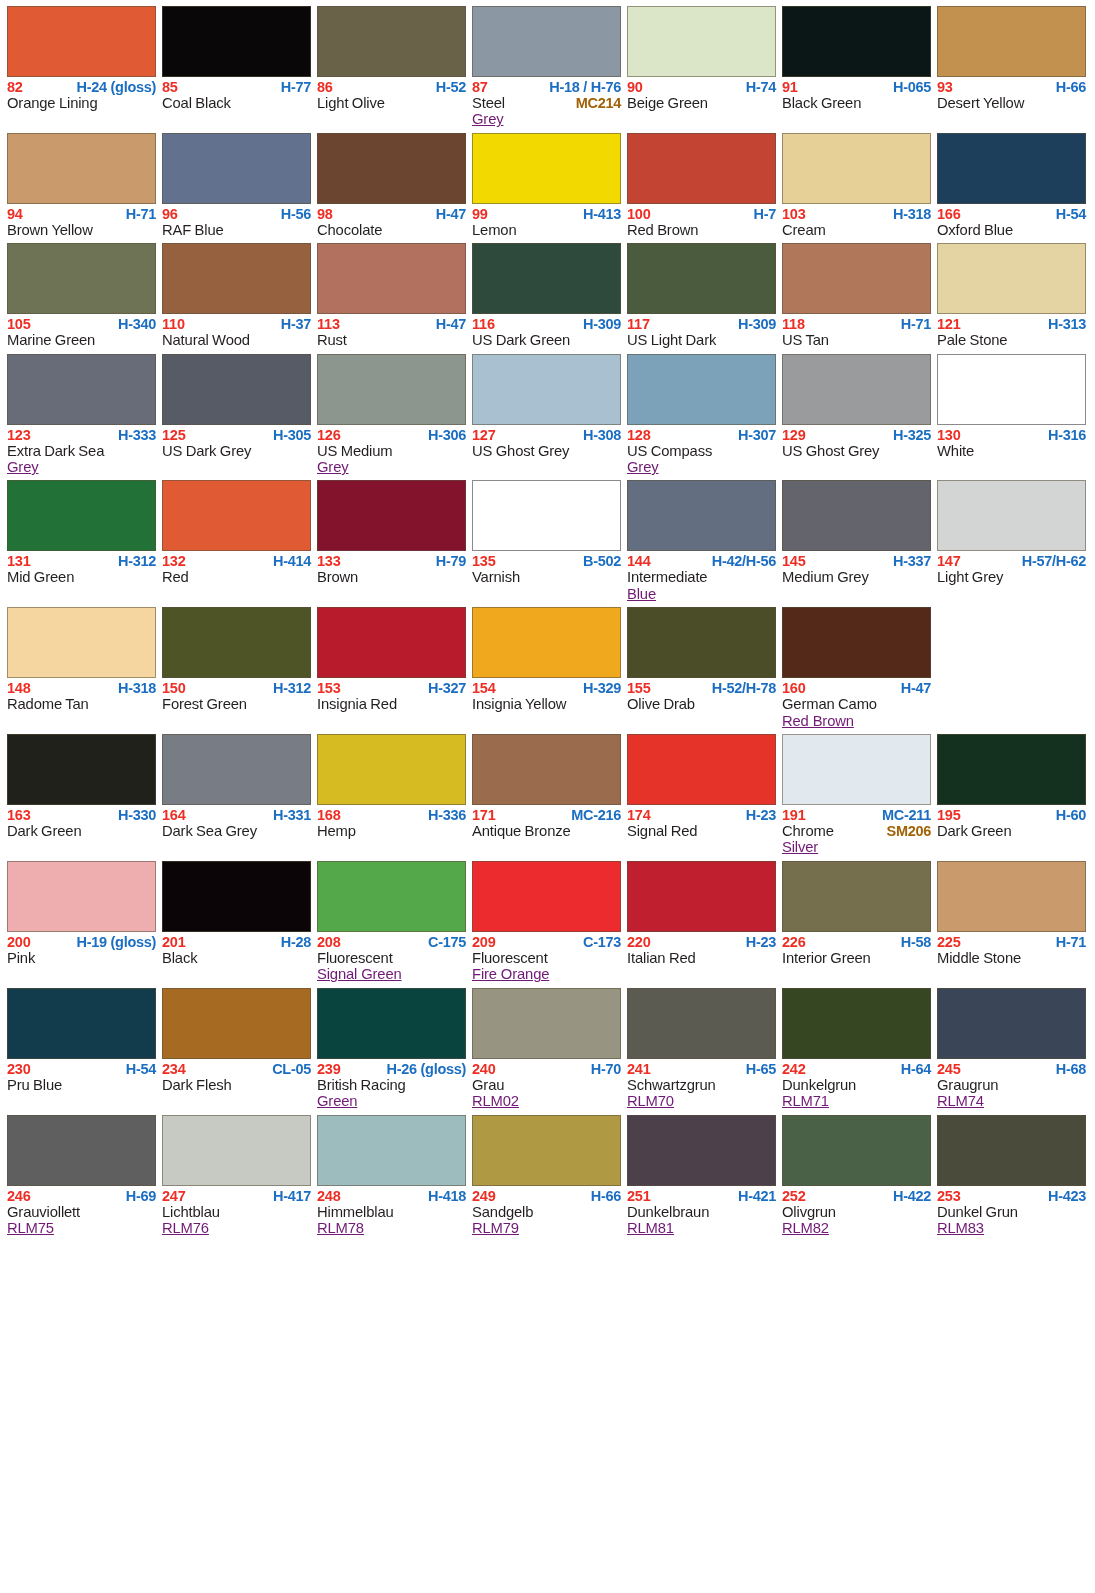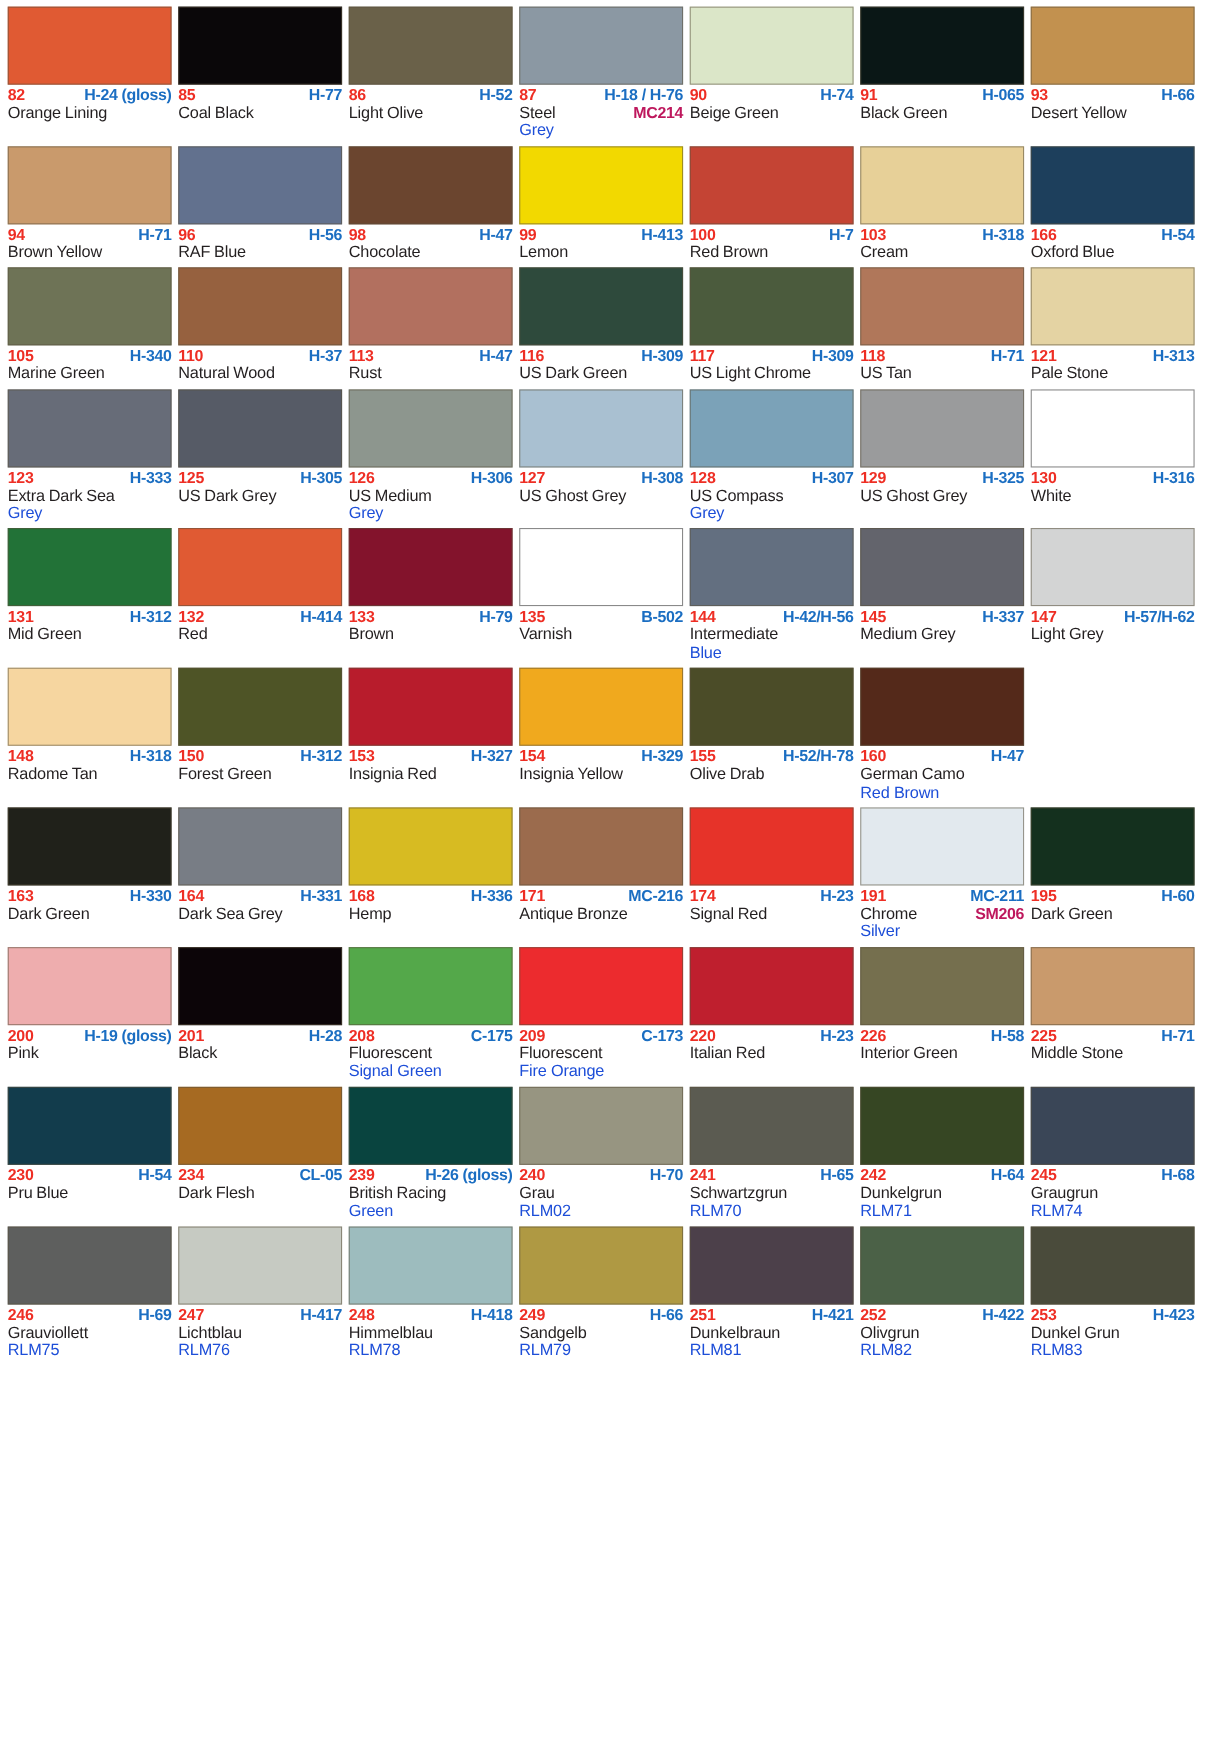--- a/index.html
+++ b/index.html
@@ -55,21 +55,21 @@
     letter-spacing: -0.2px;
   }
   .code {
     color: #1b6ec2;
     font-weight: bold;
     font-size: 14.5px;
     letter-spacing: -0.3px;
     text-align: right;
   }
   .code2 {
-    color: #be185d;
+    color: #a16207;
     font-weight: bold;
     font-size: 14.5px;
     letter-spacing: -0.3px;
     text-align: left;
     display: block;
     line-height: 16px;
   }
   .code2:empty {
     display: none;
   }
@@ -81,24 +81,25 @@
     word-spacing: -0.5px;
     letter-spacing: -0.15px;
     min-height: 16px;
   }
   .namewrap {
     display: flex;
     justify-content: space-between;
     align-items: flex-start;
   }
   .name2 {
-    color: #1d4ed8;
+    color: #701a75;
     font-size: 14.8px;
     line-height: 16.4px;
     letter-spacing: -0.15px;
+    text-decoration: underline;
   }
 </style>
 </head>
 <body>
 
 <div id="chart">
     <div class="row">
       <div class="cell">
         <div class="swatch" style="background: rgb(224, 90, 51);"></div>
         <div class="codes">
@@ -285,21 +286,21 @@
           <div class="name">US Dark Green</div>
         </div>
       </div>
       <div class="cell">
         <div class="swatch" style="background: rgb(75, 91, 61);"></div>
         <div class="codes">
           <span class="num">117</span>
           <span class="code">H-309</span>
         </div>
         <div class="namewrap">
-          <div class="name">US Light Chrome</div>
+          <div class="name">US Light Dark</div>
         </div>
       </div>
       <div class="cell">
         <div class="swatch" style="background: rgb(176, 119, 90);"></div>
         <div class="codes">
           <span class="num">118</span>
           <span class="code">H-71</span>
         </div>
         <div class="namewrap">
           <div class="name">US Tan</div>

